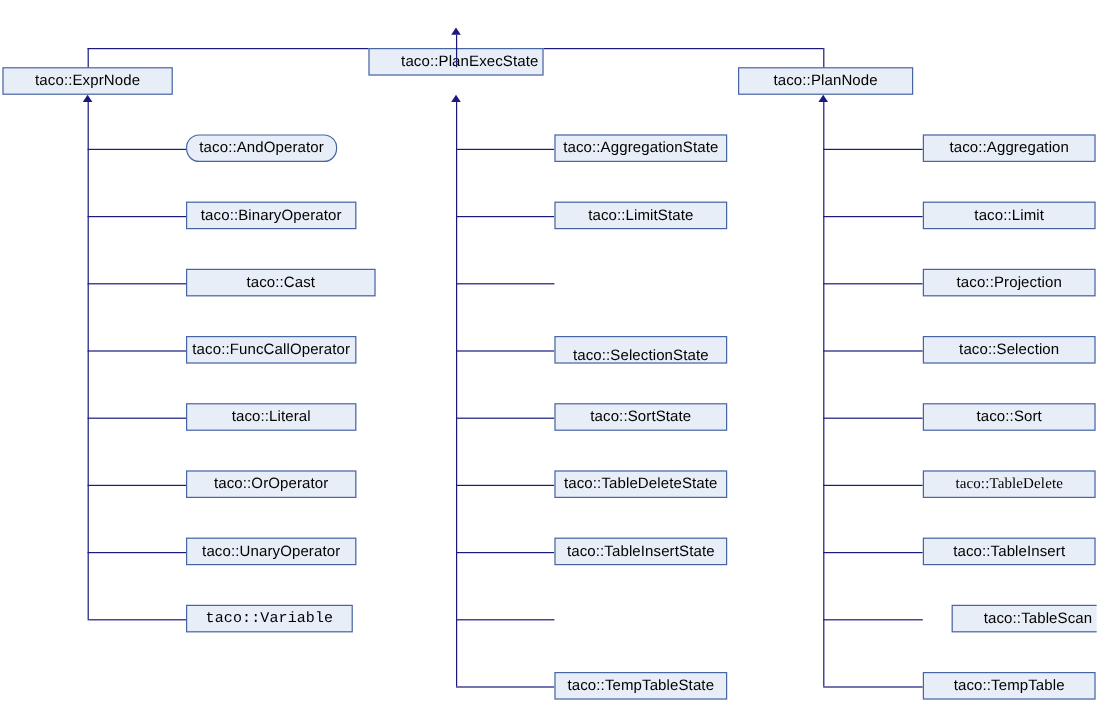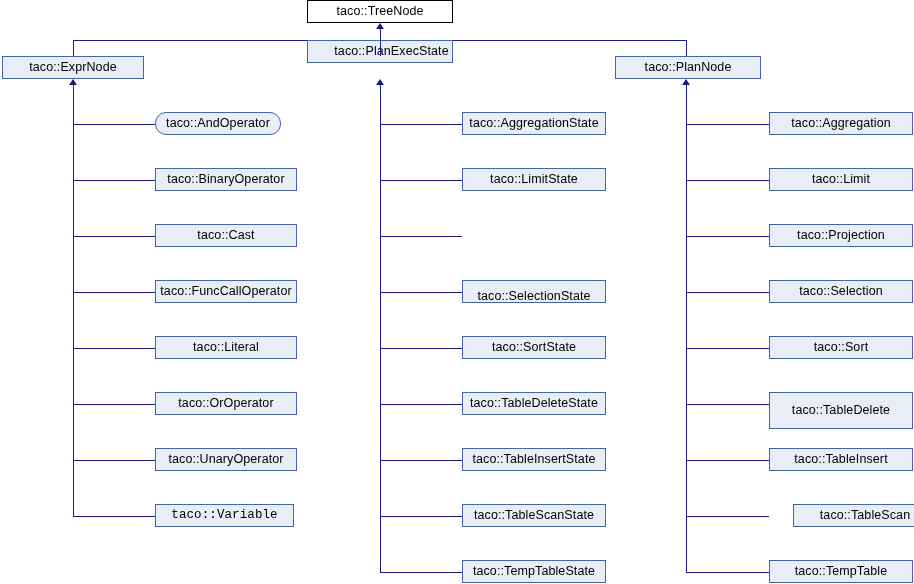--- a/index.html
+++ b/index.html
@@ -52,23 +52,20 @@
     height: 0;
     border-left: 4px solid transparent;
     border-right: 4px solid transparent;
     border-bottom: 6px solid #1A1A7E;
   }
 </style>
 </head>
 <body>
 
 <div id="diagram">
-    <div class="node root" style="left: 307px; top: 0px; width: 146px; height: 23px;">
-      <span>taco::TreeNode</span>
-    </div>
     <div class="edge h" style="left: 73px; top: 40px; width: 613px;"></div>
     <div class="edge v" style="left: 380px; top: 29px; height: 11px;"></div>
     <div class="arrow" style="left: 376px; top: 23px;"></div>
     <div class="node base" style="left: 2px; top: 56px; width: 142px; height: 23px;">
       <span>taco::ExprNode</span>
     </div>
     <div class="edge v" style="left: 73px; top: 40px; height: 16px;"></div>
     <div class="arrow" style="left: 69px; top: 79px;"></div>
     <div class="node base" style="left: 307px; top: 40px; width: 146px; height: 23px; padding-left: 23px;">
       <span>taco::PlanExecState</span>
@@ -83,21 +80,21 @@
     <div class="edge v" style="left: 73px; top: 85px; height: 430.5px;"></div>
     <div class="edge h" style="left: 73px; top: 123.5px; width: 82px;"></div>
     <div class="node " style="left: 155px; top: 112px; width: 126px; height: 23px; border-radius: 11px;">
       <span>taco::AndOperator</span>
     </div>
     <div class="edge h" style="left: 73px; top: 179.5px; width: 82px;"></div>
     <div class="node " style="left: 155px; top: 168px; width: 142px; height: 23px; text-align: center;">
       <span>taco::BinaryOperator</span>
     </div>
     <div class="edge h" style="left: 73px; top: 235.5px; width: 82px;"></div>
-    <div class="node " style="left: 155px; top: 224px; width: 142px; height: 23px;">
+    <div class="node " style="left: 155px; top: 224px; width: 158px; height: 23px;">
       <span>taco::Cast</span>
     </div>
     <div class="edge h" style="left: 73px; top: 291.5px; width: 82px;"></div>
     <div class="node " style="left: 155px; top: 280px; width: 142px; height: 23px;">
       <span>taco::FuncCallOperator</span>
     </div>
     <div class="edge h" style="left: 73px; top: 347.5px; width: 82px;"></div>
     <div class="node " style="left: 155px; top: 336px; width: 142px; height: 23px;">
       <span>taco::Literal</span>
     </div>
@@ -133,23 +130,20 @@
     </div>
     <div class="edge h" style="left: 380px; top: 403.5px; width: 82px;"></div>
     <div class="node " style="left: 462px; top: 392px; width: 144px; height: 23px;">
       <span>taco::TableDeleteState</span>
     </div>
     <div class="edge h" style="left: 380px; top: 459.5px; width: 82px;"></div>
     <div class="node " style="left: 462px; top: 448px; width: 144px; height: 23px;">
       <span>taco::TableInsertState</span>
     </div>
     <div class="edge h" style="left: 380px; top: 515.5px; width: 82px;"></div>
-    <div class="node " style="left: 462px; top: 504px; width: 144px; height: 23px;">
-      <span>taco::TableScanState</span>
-    </div>
     <div class="edge h" style="left: 380px; top: 571.5px; width: 82px;"></div>
     <div class="node " style="left: 462px; top: 560px; width: 144px; height: 23px;">
       <span>taco::TempTableState</span>
     </div>
     <div class="edge v" style="left: 686px; top: 85px; height: 486.5px;"></div>
     <div class="edge h" style="left: 686px; top: 123.5px; width: 83px;"></div>
     <div class="node " style="left: 769px; top: 112px; width: 144px; height: 23px;">
       <span>taco::Aggregation</span>
     </div>
     <div class="edge h" style="left: 686px; top: 179.5px; width: 83px;"></div>
@@ -162,21 +156,21 @@
     </div>
     <div class="edge h" style="left: 686px; top: 291.5px; width: 83px;"></div>
     <div class="node " style="left: 769px; top: 280px; width: 144px; height: 23px;">
       <span>taco::Selection</span>
     </div>
     <div class="edge h" style="left: 686px; top: 347.5px; width: 83px;"></div>
     <div class="node " style="left: 769px; top: 336px; width: 144px; height: 23px; text-align: right;">
       <span>taco::Sort</span>
     </div>
     <div class="edge h" style="left: 686px; top: 403.5px; width: 83px;"></div>
-    <div class="node " style="left: 769px; top: 392px; width: 144px; height: 37px;">
+    <div class="node " style="left: 769px; top: 392px; width: 144px; height: 23px; font-family: Liberation Serif, serif;">
       <span>taco::TableDelete</span>
     </div>
     <div class="edge h" style="left: 686px; top: 459.5px; width: 83px;"></div>
     <div class="node " style="left: 769px; top: 448px; width: 144px; height: 23px;">
       <span>taco::TableInsert</span>
     </div>
     <div class="edge h" style="left: 686px; top: 515.5px; width: 83px;"></div>
     <div class="node " style="left: 769px; top: 504px; width: 144px; height: 23px; margin-left: 24px;">
       <span>taco::TableScan</span>
     </div>

